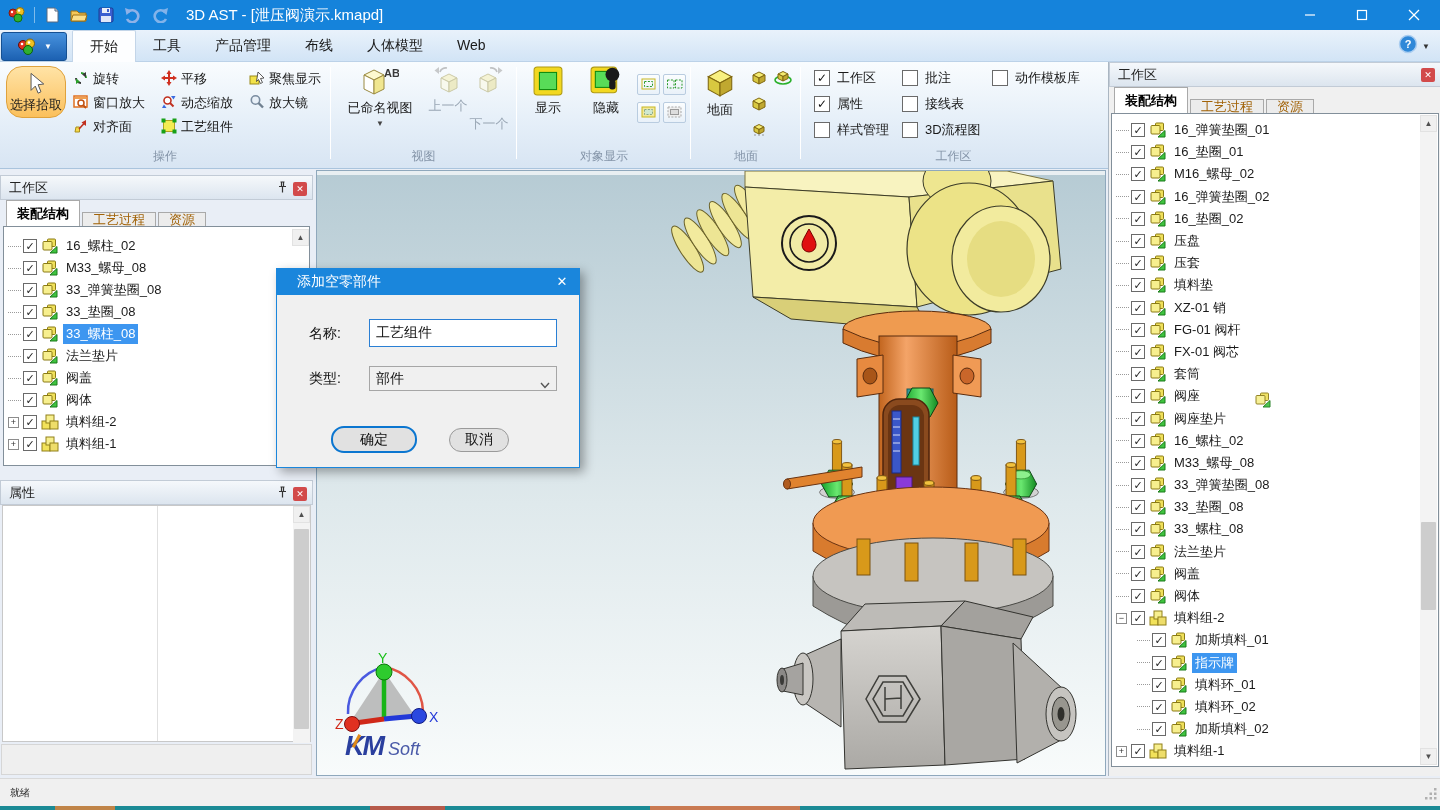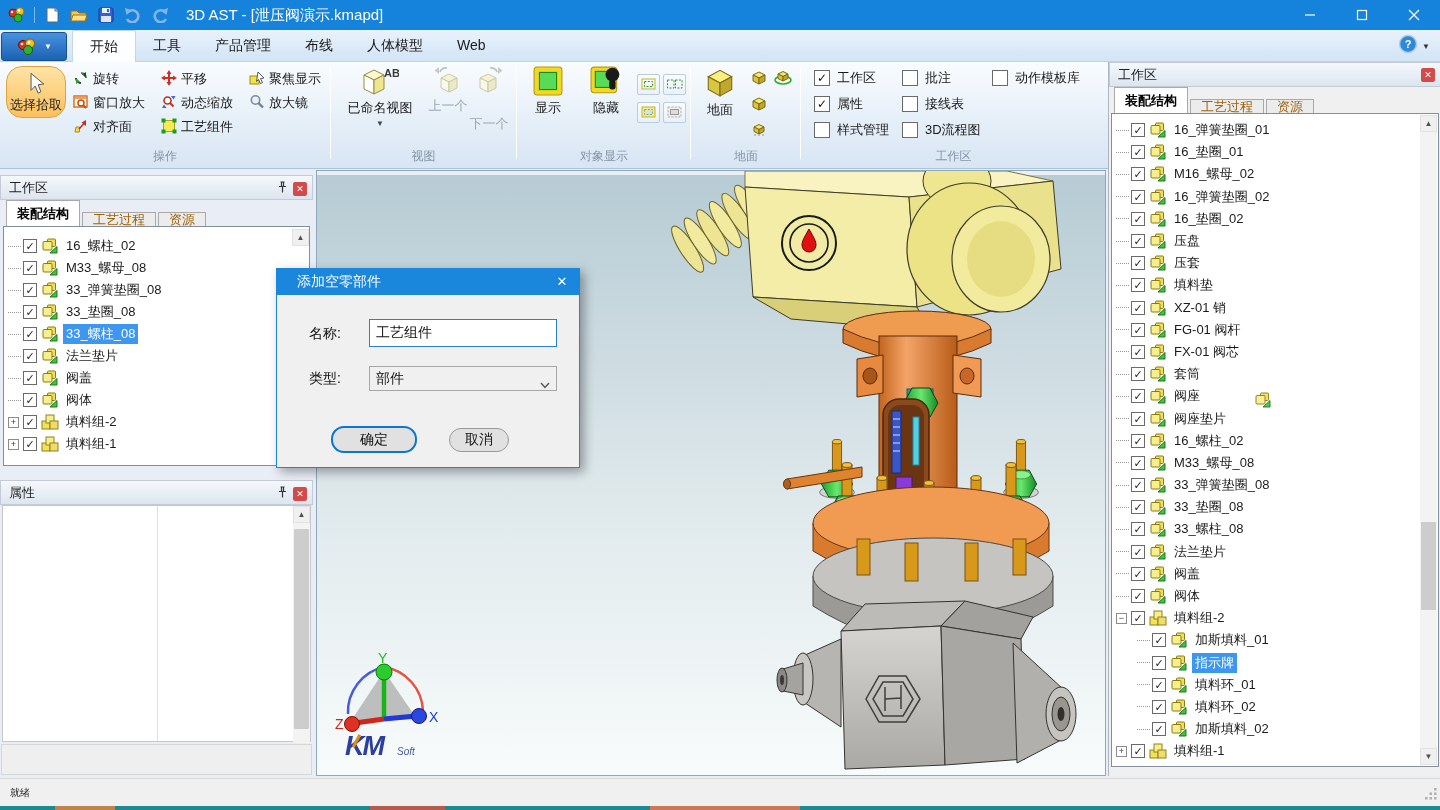--- a/index.html
+++ b/index.html
@@ -67,21 +67,21 @@
   .dlg-combo .chev{position:absolute;right:6px;top:9px;}
   .dlg-btn{position:absolute;display:flex;align-items:center;justify-content:center;font-size:14px;background:#e1e1e1;color:#111;border-radius:13px;}
   .dlg-ok{left:54px;top:157px;width:86px;height:27px;border:2px solid #0b76d0;}
   .dlg-cancel{left:172px;top:159px;width:60px;height:24px;border:1px solid #9a9a9a;}
   
   .viewport{position:absolute;left:316px;top:170px;width:790px;height:606px;border:1px solid #8fa8bc;background:#cfdde2;}
   .vp-svg{position:absolute;left:0;top:0;}
   .kmlogo{position:absolute;left:28px;top:560px;display:flex;align-items:baseline;}
   .km-main{font-size:27px;font-weight:bold;font-style:italic;color:#2a3f9e;letter-spacing:-2px;}
   .km-accent{position:absolute;left:10px;top:3px;width:3px;height:14px;background:#e08a18;transform:rotate(28deg);}
-  .km-soft{font-size:10px;font-style:italic;color:#4a5aa8;margin-left:14px;}
+  .km-soft{font-size:18px;font-style:italic;color:#4a5aa8;margin-left:5px;}
   
   .statusbar{position:absolute;left:0;top:778px;width:1440px;height:28px;background:#f0f0f0;border-top:1px solid #d9d9d9;display:flex;align-items:center;font-size:10px;padding-left:10px;}
   .grip{position:absolute;right:2px;bottom:3px;}
   .deskstrip{position:absolute;left:0;top:806px;width:1440px;height:4px;background:#1b8a95;}
   .deskpatch{position:absolute;top:0;height:4px;}
   
   .graybox{position:absolute;background:#efefef;border:1px solid #d6d6d6;}
   .rightpanel{position:absolute;left:1108px;top:62px;width:332px;height:714px;background:#f0f0f0;border-left:1px solid #aab6c2;z-index:10;}
   .ghost-icon{position:absolute;opacity:.92;z-index:5;}
 </style>

